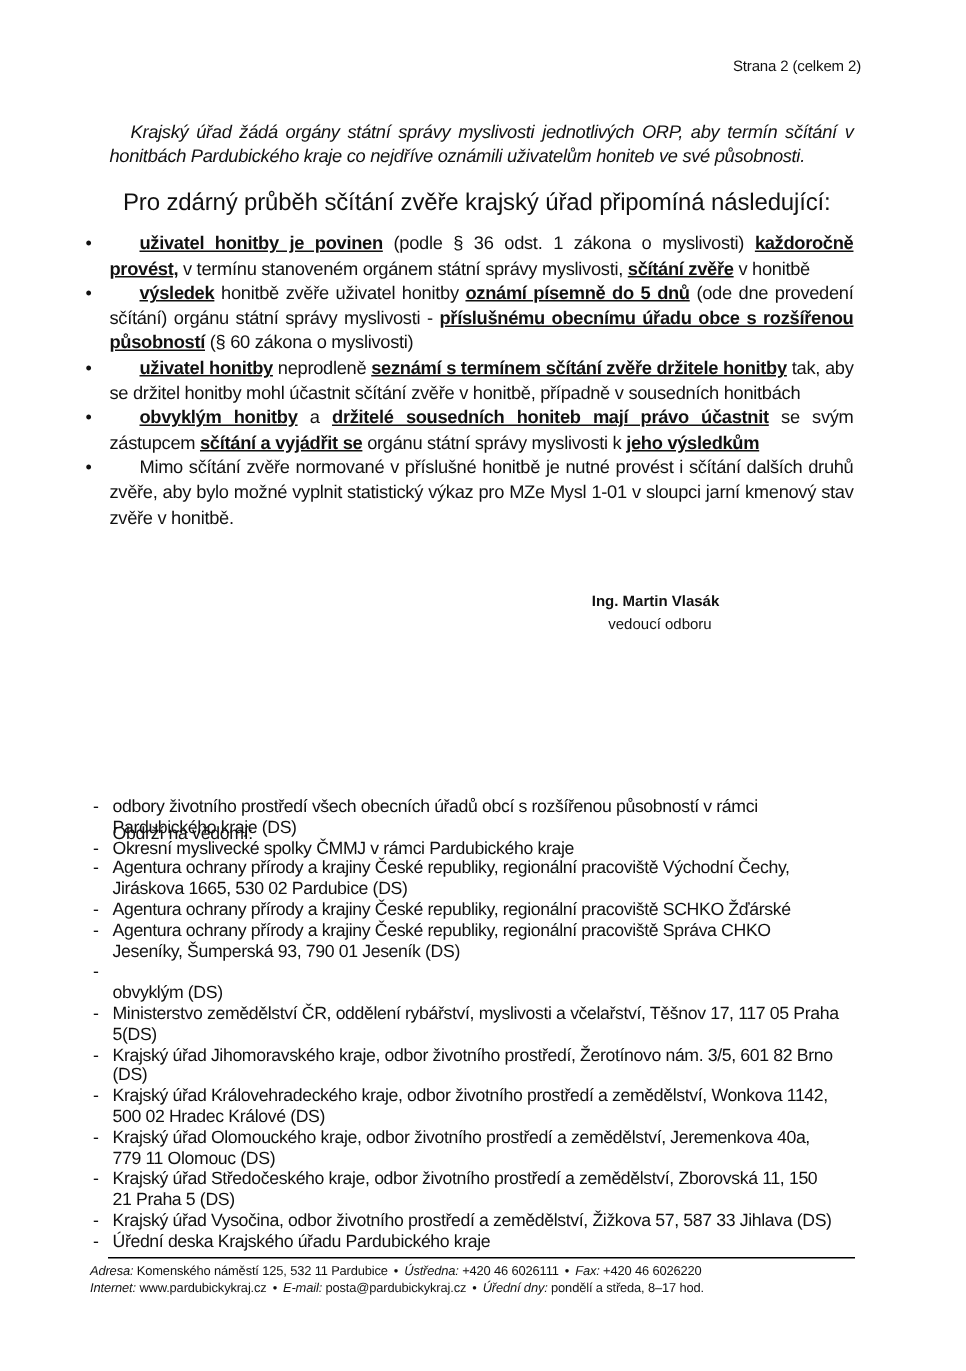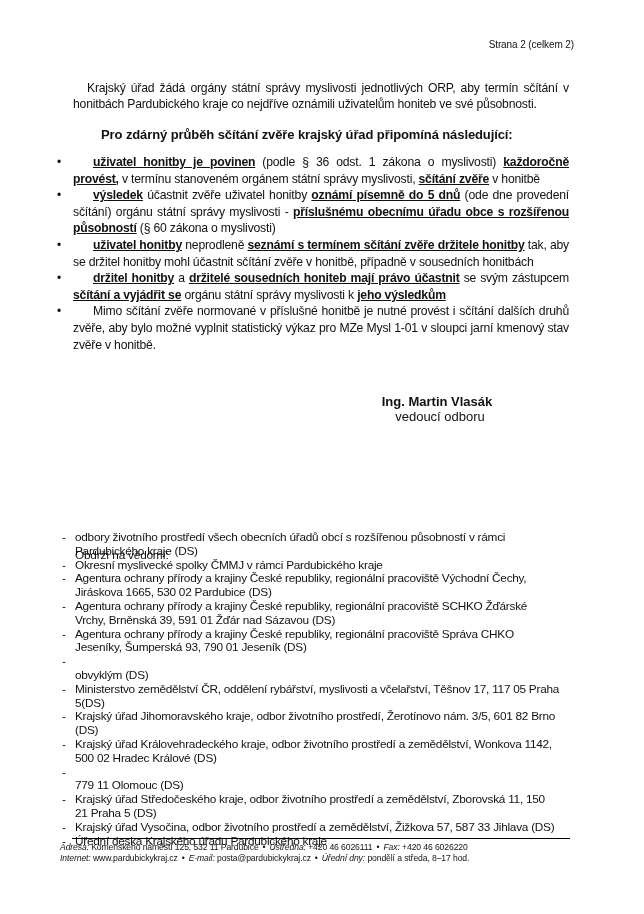--- a/index.html
+++ b/index.html
@@ -8,42 +8,42 @@
     font-family: "Liberation Sans", "DejaVu Sans", sans-serif;
     color: #111111;
   }
   .page-number {
     position: absolute; top: 39px; right: 70px;
     font-size: 10px; letter-spacing: -0.1px;
   }
   .intro {
     position: absolute; top: 80px; left: 73px; width: 496px;
     font-size: 12.2px; line-height: 16px; text-align: justify;
-    text-indent: 14px; letter-spacing: -0.2px;
+    text-indent: 14px; letter-spacing: -0.2px; font-style: italic;
   }
   .reminder-heading {
-    position: absolute; top: 127px; left: 101px;
-    font-size: 13px; font-weight: bold; letter-spacing: -0.1px;
+    position: absolute; top: 127px; left: 82px;
+    font-size: 16px; font-weight: normal; letter-spacing: -0.1px;
   }
   .bullets {
     position: absolute; top: 154px; left: 73px; width: 496px;
     margin: 0; padding: 0; list-style: none;
   }
   .bullets li {
     position: relative; font-size: 12.2px; line-height: 16.6px;
     text-align: justify; text-indent: 20px; letter-spacing: -0.2px;
   }
   .bullets li .bullet-dot {
     position: absolute; left: -16px; top: 0; text-indent: 0;
     font-size: 12px;
   }
   .bullets b { font-weight: bold; text-decoration: underline; }
   .signature {
     position: absolute; top: 395px; left: 300px; width: 250px;
-    font-size: 13px; line-height: 14.5px; text-align: center;
+    font-size: 10px; line-height: 14.5px; text-align: center;
   }
   .signature .name { font-weight: bold; padding-left: 24px; }
   .signature .role { padding-left: 30px; }
   .signature .deputy { padding-left: 36px; }
   .recipients-label {
     position: absolute; top: 518px; left: 75px;
     font-size: 11.8px; letter-spacing: -0.2px; margin-top: 30px;
   }
   .recipients {
     position: absolute; top: 531px; left: 62px; width: 520px;
@@ -71,44 +71,44 @@
 <body>
 
 <div class="page-number">Strana 2 (celkem 2)</div>
 
 <p class="intro" style="margin:0">Krajský úřad žádá orgány státní správy myslivosti jednotlivých ORP, aby termín sčítání v honitbách Pardubického kraje co nejdříve oznámili uživatelům honiteb ve své působnosti.</p>
 
 <div class="reminder-heading">Pro zdárný průběh sčítání zvěře krajský úřad připomíná následující:</div>
 
 <ul class="bullets" id="reminder-list">
     <li><span class="bullet-dot">•</span><b>uživatel honitby je povinen</b><span> (podle § 36 odst. 1 zákona o myslivosti) </span><b>každoročně provést,</b><span> v termínu stanoveném orgánem státní správy myslivosti, </span><b>sčítání zvěře</b><span> v honitbě</span></li>
-    <li><span class="bullet-dot">•</span><b>výsledek</b><span> účastnit zvěře uživatel honitby </span><b>oznámí písemně do 5 dnů</b><span> (ode dne provedení sčítání) orgánu státní správy myslivosti - </span><b>příslušnému obecnímu úřadu obce s rozšířenou působností</b><span> (§ 60 zákona o myslivosti)</span></li>
+    <li><span class="bullet-dot">•</span><b>výsledek</b><span> honitbě zvěře uživatel honitby </span><b>oznámí písemně do 5 dnů</b><span> (ode dne provedení sčítání) orgánu státní správy myslivosti - </span><b>příslušnému obecnímu úřadu obce s rozšířenou působností</b><span> (§ 60 zákona o myslivosti)</span></li>
     <li><span class="bullet-dot">•</span><b>uživatel honitby</b><span> neprodleně </span><b>seznámí s termínem sčítání zvěře držitele honitby</b><span> tak, aby se držitel honitby mohl účastnit sčítání zvěře v honitbě, případně v sousedních honitbách</span></li>
-    <li><span class="bullet-dot">•</span><b>držitel honitby</b><span> a </span><b>držitelé sousedních honiteb mají právo účastnit</b><span> se svým zástupcem </span><b>sčítání a vyjádřit se</b><span> orgánu státní správy myslivosti k </span><b>jeho výsledkům</b></li>
+    <li><span class="bullet-dot">•</span><b>obvyklým honitby</b><span> a </span><b>držitelé sousedních honiteb mají právo účastnit</b><span> se svým zástupcem </span><b>sčítání a vyjádřit se</b><span> orgánu státní správy myslivosti k </span><b>jeho výsledkům</b></li>
     <li><span class="bullet-dot">•</span><span>Mimo sčítání zvěře normované v příslušné honitbě je nutné provést i sčítání dalších druhů zvěře, aby bylo možné vyplnit statistický výkaz pro MZe Mysl 1-01 v sloupci jarní kmenový stav zvěře v honitbě.</span></li>
   </ul>
 
 <div class="signature">
   <div class="name">Ing. Martin Vlasák</div>
   <div class="role">vedoucí odboru</div>
 </div>
 
 <div class="recipients-label">Obdrží na vědomí:</div>
 
 <ul class="recipients" id="recipients-list">
     <li><span class="dash">-</span><span>odbory životního prostředí všech obecních úřadů obcí s rozšířenou působností v rámci</span><br><span>Pardubického kraje (DS)</span></li>
     <li><span class="dash">-</span><span>Okresní myslivecké spolky ČMMJ v rámci Pardubického kraje</span></li>
     <li><span class="dash">-</span><span>Agentura ochrany přírody a krajiny České republiky, regionální pracoviště Východní Čechy,</span><br><span>Jiráskova 1665, 530 02 Pardubice (DS)</span></li>
-    <li><span class="dash">-</span><span>Agentura ochrany přírody a krajiny České republiky, regionální pracoviště SCHKO Žďárské</span><br><span>Vrchy, Brněnská 39, 591 01 Žďár nad Sázavou (DS)</span></li>
+    <li><span class="dash">-</span><span>Agentura ochrany přírody a krajiny České republiky, regionální pracoviště SCHKO Žďárské</span><br></li>
     <li><span class="dash">-</span><span>Agentura ochrany přírody a krajiny České republiky, regionální pracoviště Správa CHKO</span><br><span>Jeseníky, Šumperská 93, 790 01 Jeseník (DS)</span></li>
     <li><span class="dash">-</span><br><span>obvyklým (DS)</span></li>
     <li><span class="dash">-</span><span>Ministerstvo zemědělství ČR, oddělení rybářství, myslivosti a včelařství, Těšnov 17, 117 05 Praha</span><br><span>5(DS)</span></li>
     <li><span class="dash">-</span><span>Krajský úřad Jihomoravského kraje, odbor životního prostředí, Žerotínovo nám. 3/5, 601 82 Brno</span><br><span>(DS)</span></li>
     <li><span class="dash">-</span><span>Krajský úřad Královehradeckého kraje, odbor životního prostředí a zemědělství, Wonkova 1142,</span><br><span>500 02 Hradec Králové (DS)</span></li>
-    <li><span class="dash">-</span><br><span>779 11 Olomouc (DS)</span></li>
+    <li><span class="dash">-</span><span>Krajský úřad Olomouckého kraje, odbor životního prostředí a zemědělství, Jeremenkova 40a,</span><br><span>779 11 Olomouc (DS)</span></li>
     <li><span class="dash">-</span><span>Krajský úřad Středočeského kraje, odbor životního prostředí a zemědělství, Zborovská 11, 150</span><br><span>21 Praha 5 (DS)</span></li>
     <li><span class="dash">-</span><span>Krajský úřad Vysočina, odbor životního prostředí a zemědělství, Žižkova 57, 587 33 Jihlava (DS)</span></li>
     <li><span class="dash">-</span><span>Úřední deska Krajského úřadu Pardubického kraje</span></li>
   </ul>
 
 <div class="footer-rule"></div>
 
 <div class="footer">
   <div id="footer-line1"><i>Adresa:</i><span> Komenského náměstí 125, 532 11 Pardubice</span><span class="sep">•</span><i>Ústředna:</i><span> +420 46 6026111</span><span class="sep">•</span><i>Fax:</i><span> +420 46 6026220</span></div>
   <div id="footer-line2"><i>Internet:</i><span> www.pardubickykraj.cz</span><span class="sep">•</span><i>E-mail:</i><span> posta@pardubickykraj.cz</span><span class="sep">•</span><i>Úřední dny:</i><span> pondělí a středa, 8–17 hod.</span></div>

